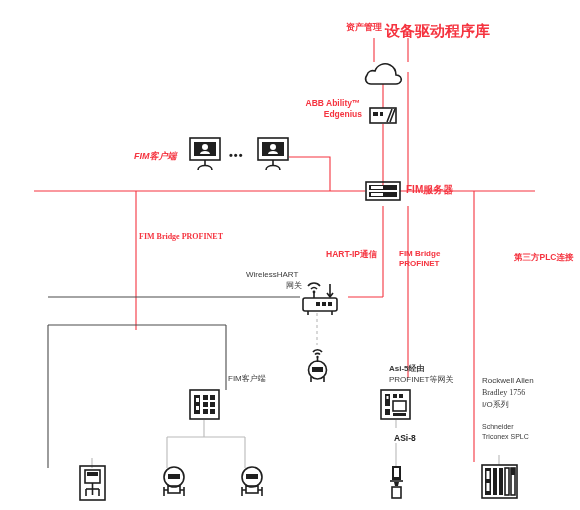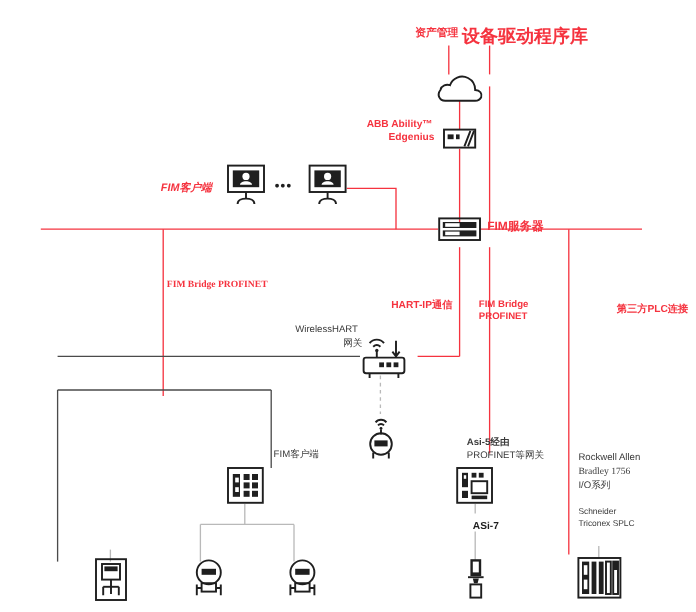--- a/index.html
+++ b/index.html
@@ -235,20 +235,20 @@
 <div class="lbl red" style="left:480px;top:252px;font-size:8.5px;margin-left:34px;">第三方PLC连接</div>
 
 <div class="lbl grey" style="left:246px;top:270px;font-size:8px;">WirelessHART</div>
 <div class="lbl grey" style="left:246px;top:281px;font-size:8px;width:56px;text-align:right;">网关</div>
 
 <div class="lbl grey" style="left:228px;top:374px;font-size:8px;">FIM客户端</div>
 
 <div class="lbl grey" style="left:389px;top:364px;font-size:8px;font-weight:bold;">Asi-5经由</div>
 <div class="lbl grey" style="left:389px;top:375px;font-size:8px;">PROFINET等网关</div>
 
-<div class="lbl blk" style="left:394px;top:433px;font-size:8.5px;font-weight:bold;">ASi-7</div>
+<div class="lbl blk" style="left:394px;top:433px;font-size:8.5px;font-weight:bold;">ASi-8</div>
 
 <div class="lbl grey" style="left:482px;top:376px;font-size:8px;">Rockwell Allen</div>
 <div class="lbl grey" style="left:482px;top:388px;font-size:8px;font-family:Liberation Serif, serif;">Bradley 1756</div>
 <div class="lbl grey" style="left:482px;top:400px;font-size:8px;">I/O系列</div>
 
 <div class="lbl grey" style="left:482px;top:422px;font-size:7px;">Schneider</div>
 <div class="lbl grey" style="left:482px;top:432px;font-size:7px;">Triconex SPLC</div>
 
 </body></html>

